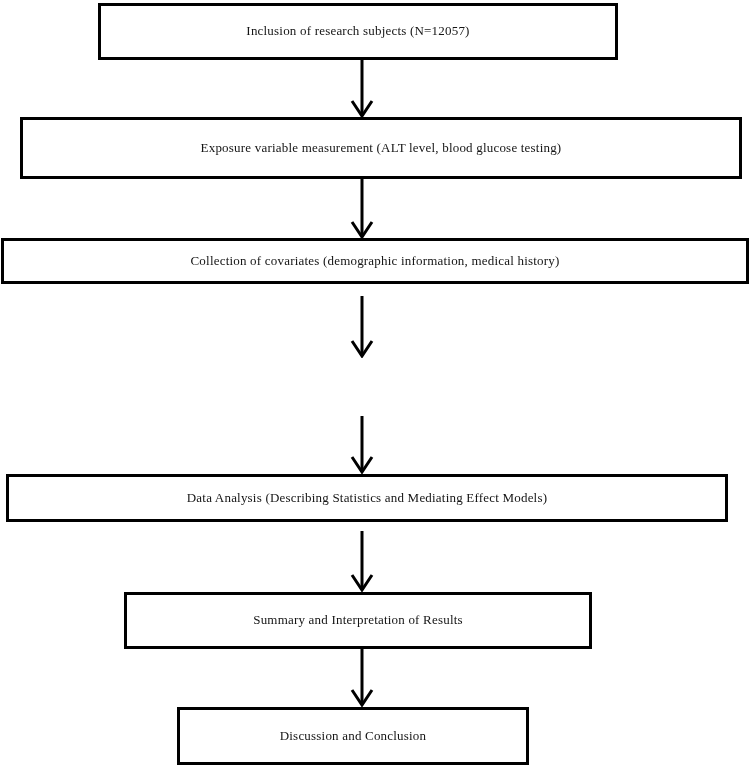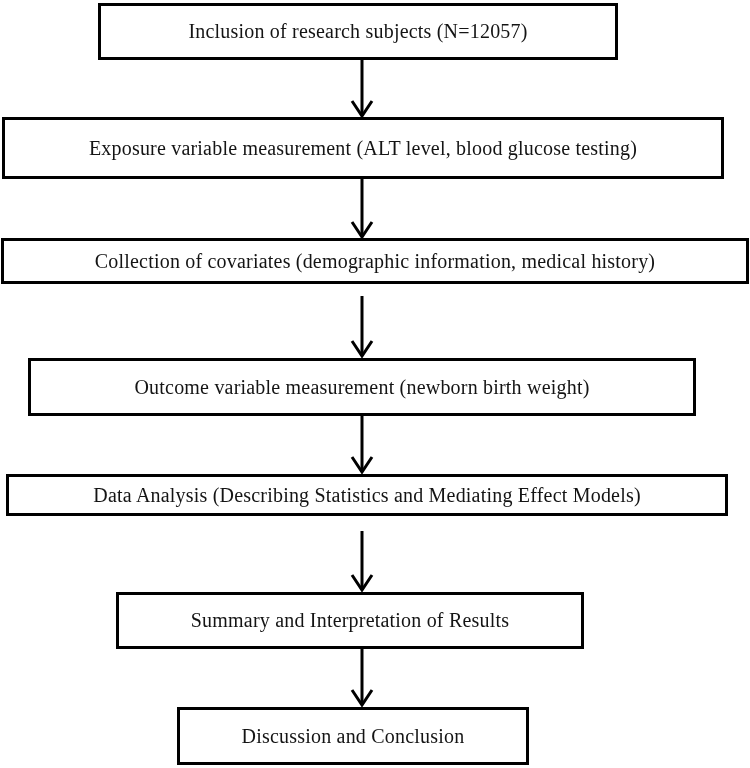--- a/index.html
+++ b/index.html
@@ -23,44 +23,44 @@
     position: absolute;
     border: 3px solid var(--box-border);
     background: var(--background);
     display: flex;
     align-items: center;
     justify-content: center;
     text-align: center;
     padding: 2px 10px;
   }
   .flow-box span {
-    font-size: 20px;
+    font-size: 13px;
     line-height: 1.15;
     color: var(--text);
     letter-spacing: 0.2px;
     white-space: nowrap;
   }
   .flow-arrow {
     position: absolute;
     width: 40px;
     left: 342px;
   }
   .flow-arrow svg { display: block; }
   .flow-arrow line, .flow-arrow polyline {
     stroke: var(--box-border);
     stroke-width: 3;
     fill: none;
   }
   
   #box-1 { left: 98px;  top: 3px;   width: 520px; height: 57px; }
-  #box-2 { left: 2px;   top: 117px; width: 722px; height: 62px; }
+  #box-2 { left: 20px;   top: 117px; width: 722px; height: 62px; }
   #box-3 { left: 1px;   top: 238px; width: 748px; height: 46px; }
   #box-4 { left: 28px;  top: 358px; width: 668px; height: 58px; }
-  #box-5 { left: 6px;   top: 474px; width: 722px; height: 42px; }
-  #box-6 { left: 116px; top: 592px; width: 468px; height: 57px; }
+  #box-5 { left: 6px;   top: 474px; width: 722px; height: 48px; }
+  #box-6 { left: 124px; top: 592px; width: 468px; height: 57px; }
   #box-7 { left: 177px; top: 707px; width: 352px; height: 58px; }
   
   #arrow-1 { top: 60px;  height: 58px; }
   #arrow-2 { top: 179px; height: 60px; }
   #arrow-3 { top: 296px; height: 62px; }
   #arrow-4 { top: 416px; height: 58px; }
   #arrow-5 { top: 531px; height: 61px; }
   #arrow-6 { top: 649px; height: 58px; }
 </style>
 </head>
@@ -94,23 +94,20 @@
     <span>Collection of covariates (demographic information, medical history)</span>
   </div>
 
   <div class="flow-arrow" id="arrow-3">
     <svg width="40" height="62" viewBox="0 0 40 62">
       <line x1="20" y1="0" x2="20" y2="60"></line>
       <polyline points="10,45 20,60 30,45"></polyline>
     </svg>
   </div>
 
-  <div class="flow-box" id="box-4">
-    <span>Outcome variable measurement (newborn birth weight)</span>
-  </div>
 
   <div class="flow-arrow" id="arrow-4">
     <svg width="40" height="58" viewBox="0 0 40 58">
       <line x1="20" y1="0" x2="20" y2="56"></line>
       <polyline points="10,41 20,56 30,41"></polyline>
     </svg>
   </div>
 
   <div class="flow-box" id="box-5">
     <span>Data Analysis (Describing Statistics and Mediating Effect Models)</span>

